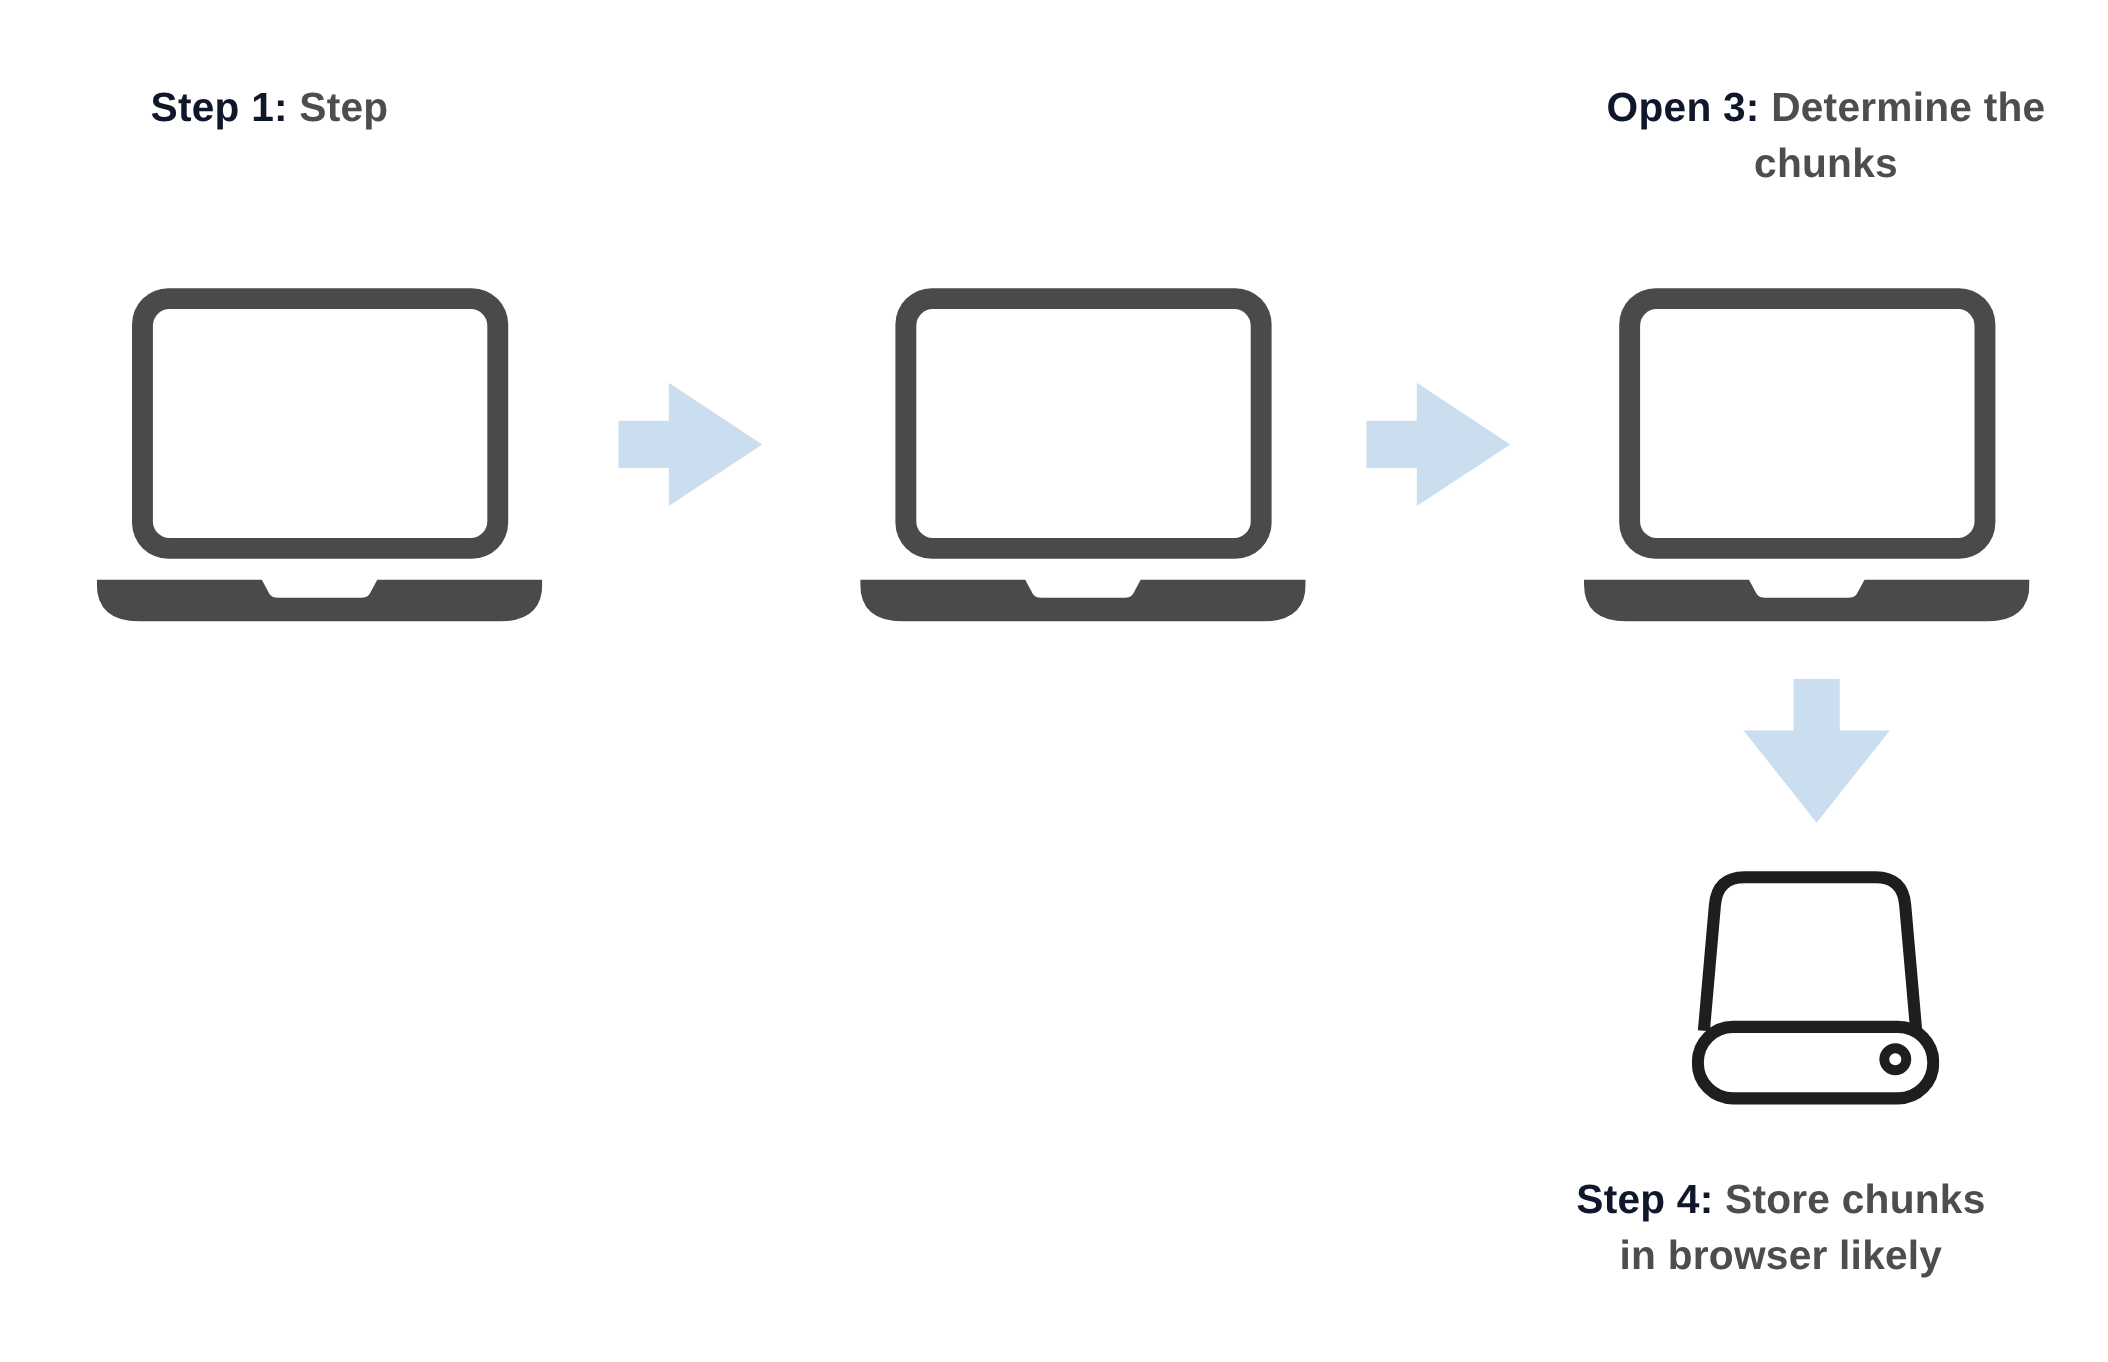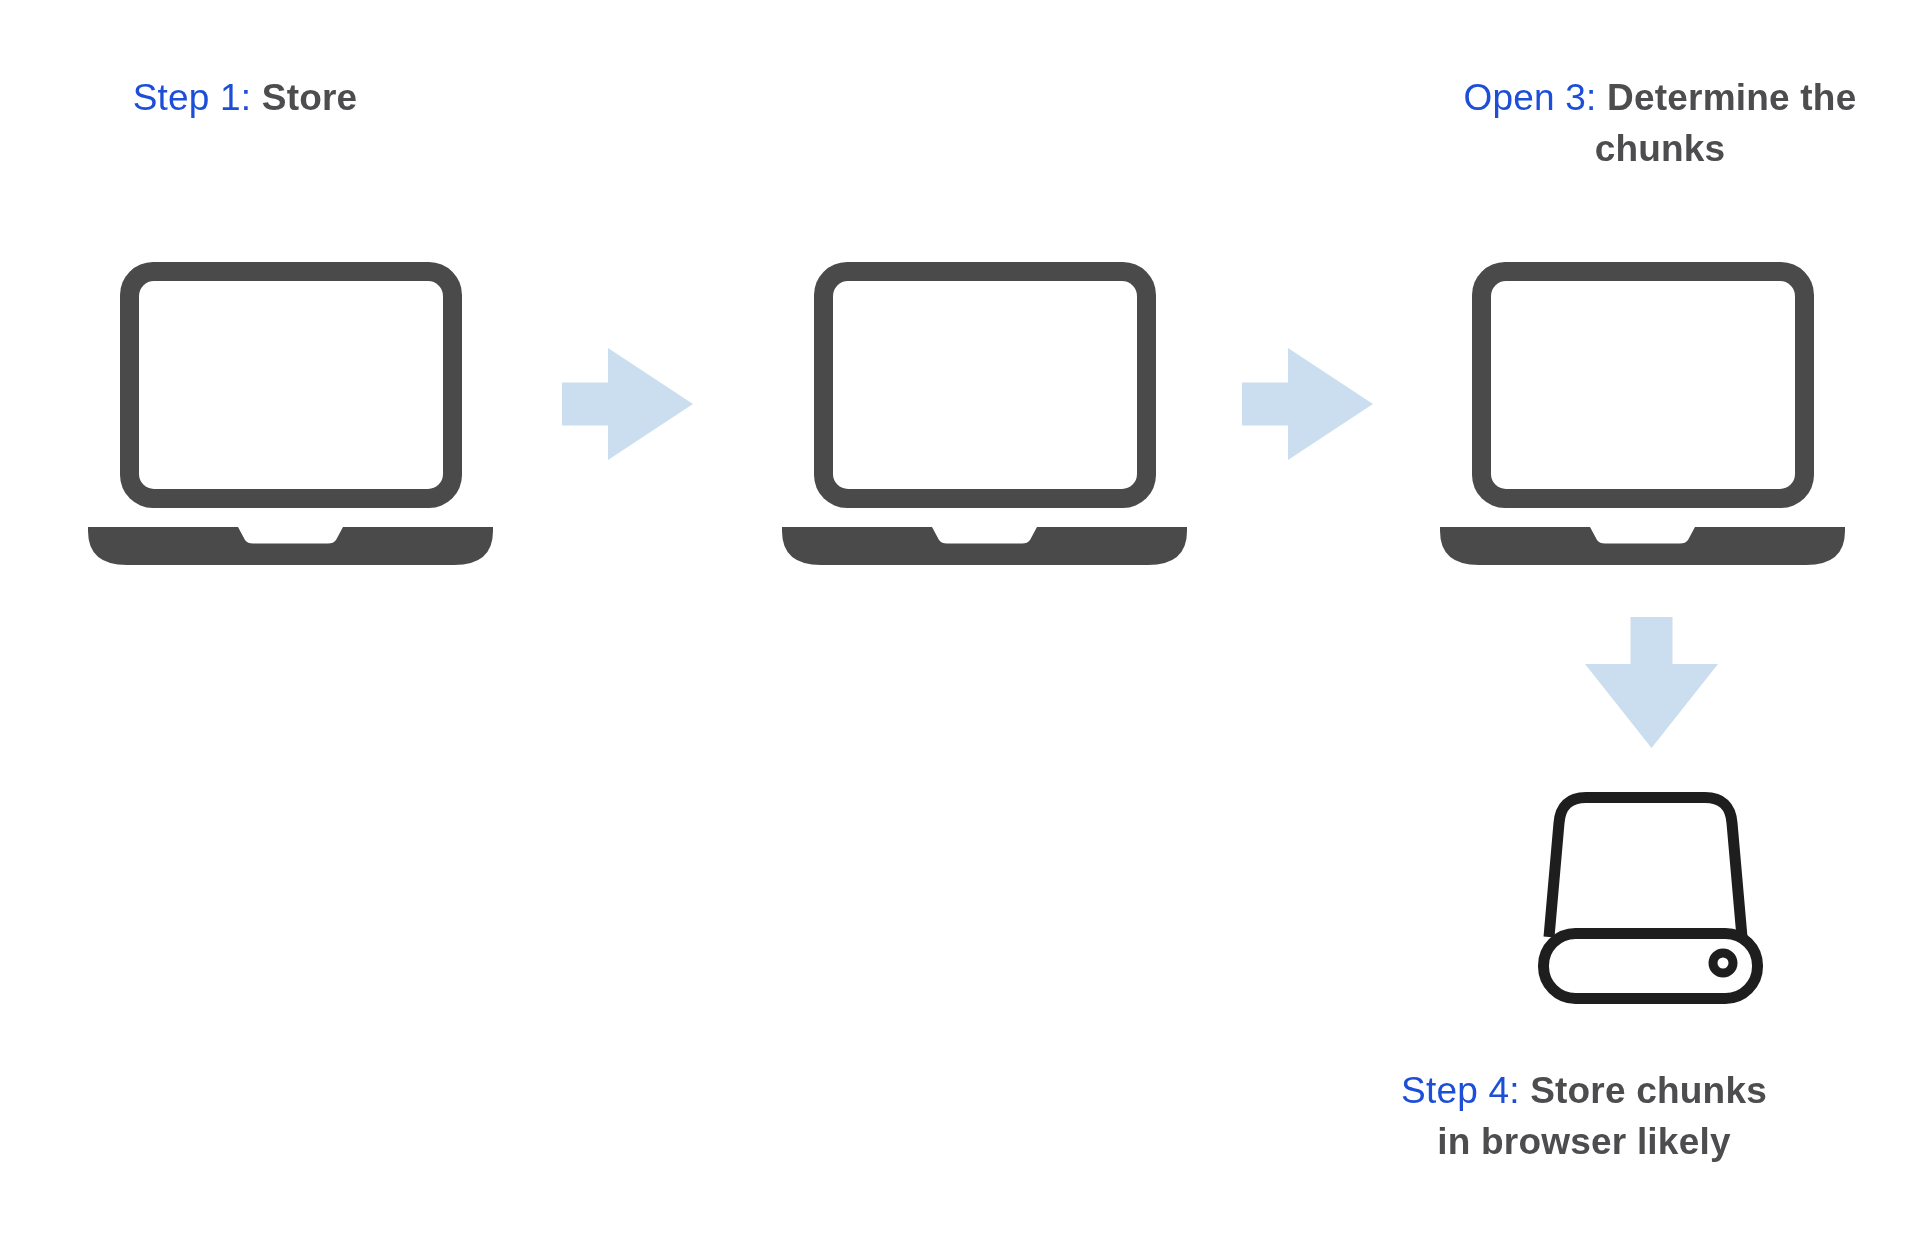--- a/index.html
+++ b/index.html
@@ -13,28 +13,28 @@
   .step-title {
     position:absolute;
     text-align:center;
     font-size:37px;
     line-height:51px;
     font-weight:700;
     color:#4d4d4f;
     letter-spacing:0.2px;
   }
   .step-title .prefix {
-    font-weight:400;
-    color:#1d4ed8;
+    font-weight:700;
+    color:#0f172a;
     margin-top:24px;
   }
   #title-1 { left:25px;   top:72px;   width:440px; }
   #title-2 { left:665px;  top:72px;   width:620px; }
   #title-3 { left:1440px; top:72px;   width:440px; }
-  #title-4 { left:1364px; top:1065px; width:440px; }
+  #title-4 { left:1399px; top:1065px; width:440px; }
 
   .icon { position:absolute; }
   #laptop-1 { left:88px;   top:258px; }
   #laptop-2 { left:782px;  top:258px; }
   #laptop-3 { left:1440px; top:258px; }
 
   #arrow-1 { left:562px;  top:348px; }
   #arrow-2 { left:1242px; top:348px; }
   #arrow-3 { left:1585px; top:617px; }
 
@@ -45,21 +45,21 @@
   .arrow-fill{ fill:#cbdeef; }
   .drive-line{ fill:none; stroke:#1e1e1e; }
 </style>
 </head>
 <body>
 
 <div class="canvas">
 
   <div class="step-title" id="title-1">
     <span class="prefix">Step 1:</span>
-    <span>Store</span><br>
+    <span>Step</span><br>
   </div>
   <div class="icon" id="laptop-1">
     <svg width="405" height="307" viewBox="0 0 405 307" aria-hidden="true">
       <rect class="lap-dark" x="32" y="4" width="342" height="246" rx="33"></rect>
       <rect class="lap-screen" x="51" y="23" width="304" height="208" rx="15"></rect>
       <path class="lap-dark" d="M0,269 H150 L157,282 Q159.5,285.5 165,285.5 H240 Q245.5,285.5 248,282 L255,269 H405 V273 Q405,307 366,307 H39 Q0,307 0,273 Z"></path>
     </svg>
   </div>
 
   <div class="icon" id="arrow-1">

